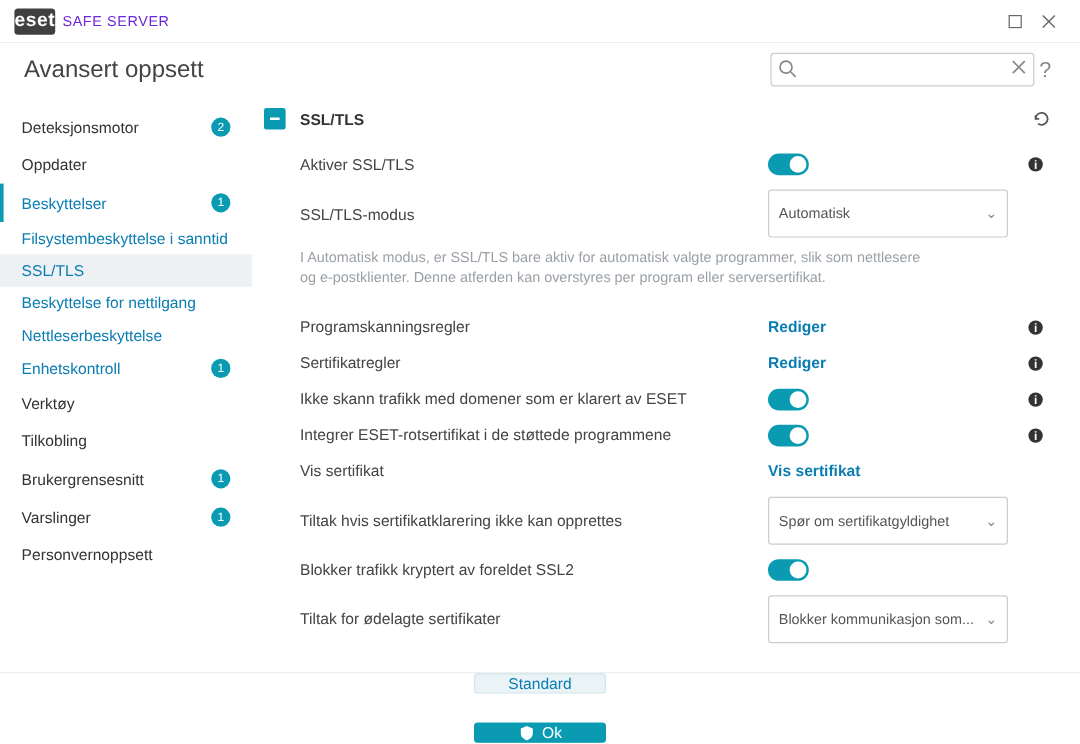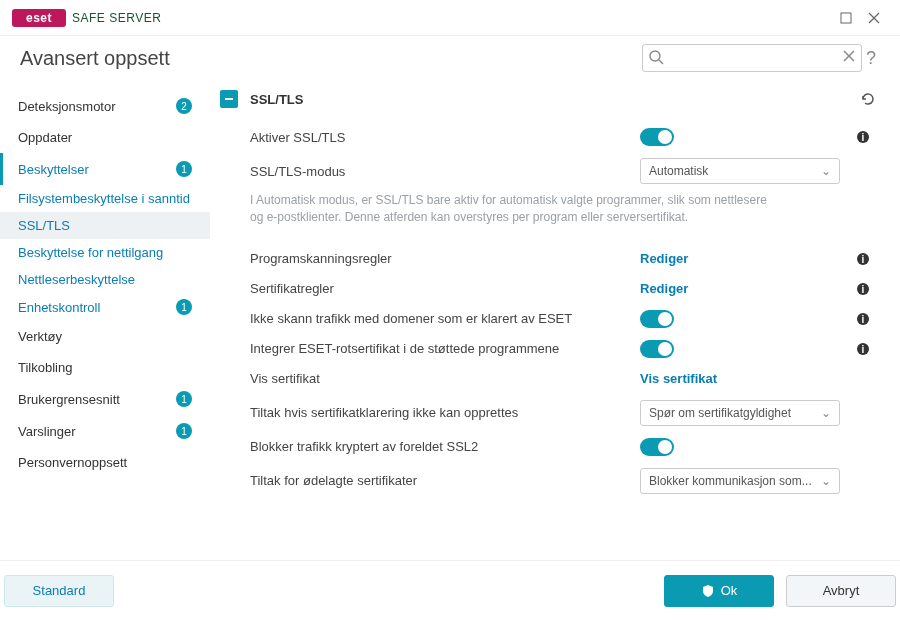--- a/index.html
+++ b/index.html
@@ -1,21 +1,21 @@
 <!DOCTYPE html>
 <html><head>
 <meta charset="utf-8">
 <style>
 * { box-sizing: border-box; margin: 0; padding: 0; font-family: "Segoe UI", Arial, sans-serif; }
 body { width: 900px; height: 620px; background: #fff; overflow: hidden; font-size: 13px; color: #333; }
 
 .titlebar { height: 36px; display: flex; align-items: center; padding: 0 12px; border-bottom: 1px solid #eee; }
 .logo { display: flex; align-items: center; gap: 6px; }
-.logo-badge { background: #be185d; color: #fff; font-weight: bold; font-size: 12px; padding: 2px 14px; border-radius: 3px; letter-spacing: 0.5px; }
-.logo-text { color: #14532d; font-size: 12px; letter-spacing: 0.5px; }
+.logo-badge { background: #404040; color: #fff; font-weight: bold; font-size: 16px; padding: 2px 0; border-radius: 3px; letter-spacing: 0.5px; }
+.logo-text { color: #6d28d9; font-size: 12px; letter-spacing: 0.5px; }
 .titlebar-spacer { flex: 1; }
 .titlebar-btn { width: 28px; height: 28px; display: flex; align-items: center; justify-content: center; cursor: pointer; }
 
 .header { height: 44px; display: flex; align-items: center; padding: 0 20px; }
 .page-title { font-size: 20px; color: #444; flex: 1; }
 .search-wrap { position: relative; width: 220px; }
 .search-input { width: 100%; height: 28px; border: 1px solid #ccc; border-radius: 3px; padding: 0 28px; font-size: 13px; }
 .search-icon { position: absolute; left: 6px; top: 5px; color: #888; }
 .clear-icon { position: absolute; right: 6px; top: 5px; color: #888; cursor: pointer; }
 .help-btn { font-size: 18px; color: #888; cursor: pointer; padding: 0 4px; }
@@ -39,26 +39,26 @@
 .row-label { flex: 1; color: #444; }
 .row-control { width: 210px; display: flex; align-items: center; }
 .row-info { width: 26px; display: flex; justify-content: center; color: #333; }
 .info-icon { cursor: pointer; }
 
 .desc { color: #9aa0a6; font-size: 12px; padding: 2px 0 18px 30px; line-height: 1.4; max-width: 560px; }
 
 .toggle { width: 34px; height: 18px; background: #0a9bb3; border-radius: 9px; position: relative; cursor: pointer; }
 .toggle::after { content: ""; position: absolute; width: 14px; height: 14px; background: #fff; border-radius: 50%; top: 2px; right: 2px; }
 
-.select { width: 200px; height: 26px; border: 1px solid #ccc; border-radius: 3px; padding: 0 8px; display: flex; align-items: center; justify-content: space-between; background: #fff; cursor: pointer; font-size: 12px; color: #555; }
+.select { width: 200px; height: 40px; border: 1px solid #ccc; border-radius: 3px; padding: 0 8px; display: flex; align-items: center; justify-content: space-between; background: #fff; cursor: pointer; font-size: 12px; color: #555; }
 .select .chev { color: #888; }
 
 .link { color: #0a7db3; cursor: pointer; font-size: 13px; font-weight: bold; }
 
-.footer { height: 60px; display: flex; align-items: center; padding: 0 4px; gap: 12px; border-top: 1px solid #eee; }
+.footer { height: 60px; display: flex; align-items: center; padding: 0 24px; gap: 12px; border-top: 1px solid #eee; flex-direction: column; }
 .footer-spacer { flex: 1; }
 .btn { min-width: 110px; height: 32px; border-radius: 3px; border: 1px solid #ccc; background: #f3f6f8; cursor: pointer; display: flex; align-items: center; justify-content: center; gap: 6px; font-size: 13px; }
 .btn.primary { background: #0a9bb3; border-color: #0a9bb3; color: #fff; }
 .btn.default { background: #eaf4f7; border-color: #cfe6ec; color: #0a7db3; }
 
 svg { display: block; }
 </style>
 </head>
 <body>
 

